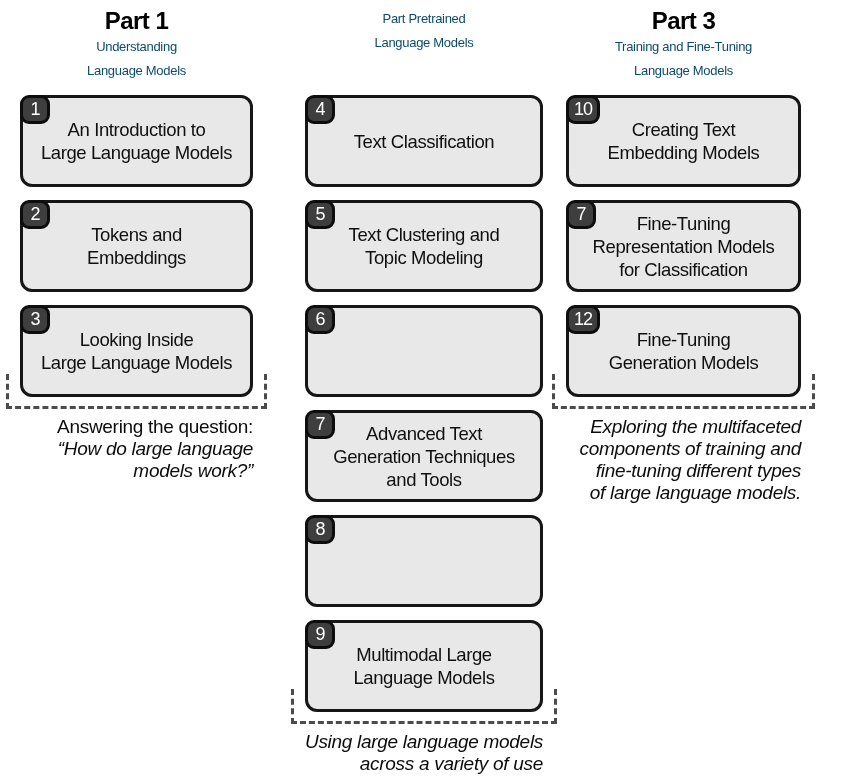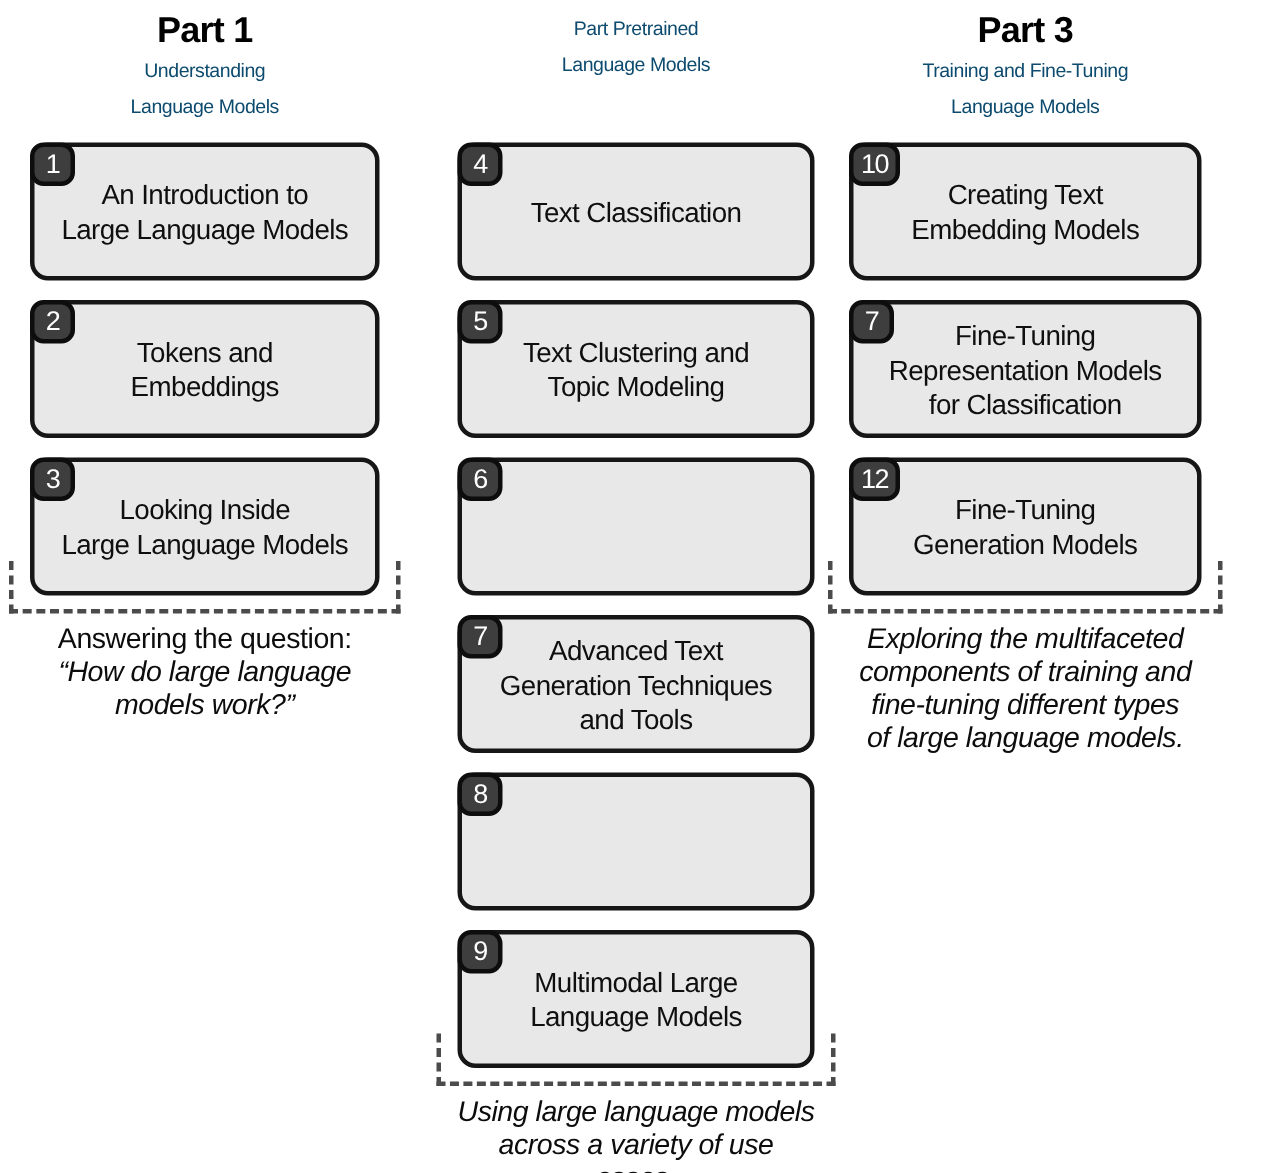--- a/index.html
+++ b/index.html
@@ -79,21 +79,21 @@
   .bracket {
     position: relative;
     margin: -23px -14px 0 -14px;
     height: 35px;
     border: 3px dashed #4b4b4b;
     border-top: none;
   }
 
   .caption {
     margin-top: 7px;
-    text-align: center;
+    text-align: right;
     font-size: 19px;
     line-height: 22px;
     letter-spacing: -0.3px;
     color: #0c0c0c;
   }
   .caption .lead { white-space: pre-line; font-style: normal; }
   .caption .ital { white-space: pre-line; font-style: italic; }
 </style>
 </head>
 <body>

